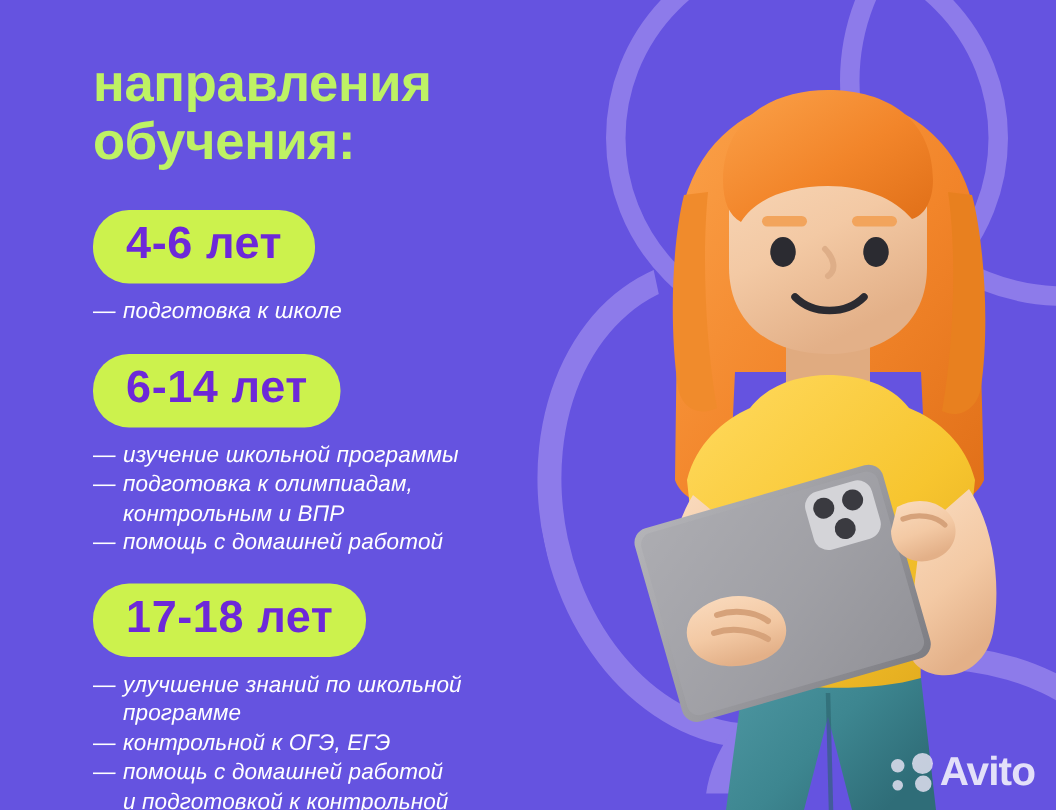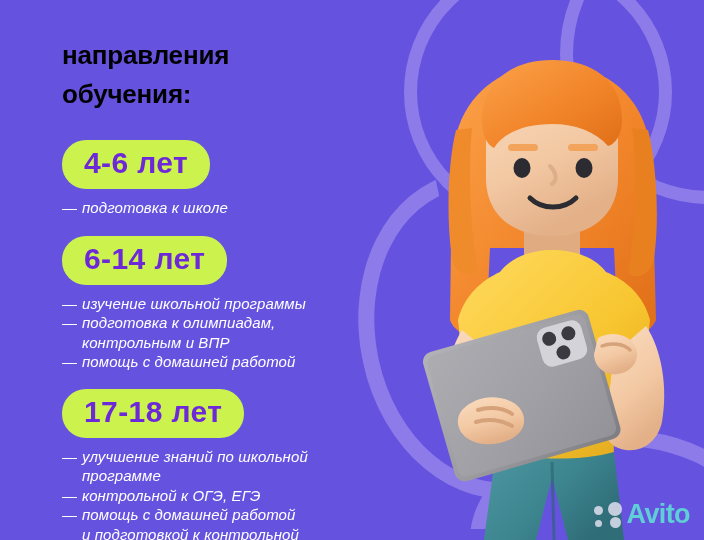--- a/index.html
+++ b/index.html
@@ -55,22 +55,22 @@
 
   
   .text-col {
     position: absolute;
     left: 62px;
     top: 36px;
     width: 330px;
     z-index: 5;
   }
   .title {
-    color: #000000;
-    font-size: 26px;
+    color: #bef264;
+    font-size: 35px;
     line-height: 39px;
     font-weight: bold;
     letter-spacing: -0.2px;
     margin: 0 0 26px 0;
     white-space: pre-line;
   }
   .group { margin-bottom: 0; }
   .badge {
     display: inline-block;
     background: #ccf24d;
@@ -138,21 +138,21 @@
     position: absolute;
     display: block;
     border-radius: 50%;
     background: #e7e4f4;
   }
   .d1 { width: 14px; height: 14px; right: 0;   top: 0; }
   .d2 { width: 11px; height: 11px; right: 1px; bottom: 0; }
   .d3 { width: 9px;  height: 9px;  left: 0;    top: 4px; }
   .d4 { width: 7px;  height: 7px;  left: 1px;  bottom: 1px; }
   .avito-word {
-    color: #5eead4;
+    color: #ffffff;
     font-size: 27px;
     font-weight: bold;
     letter-spacing: -0.6px;
     line-height: 1;
   }
 </style>
 </head>
 <body>
 
 <div id="poster">

